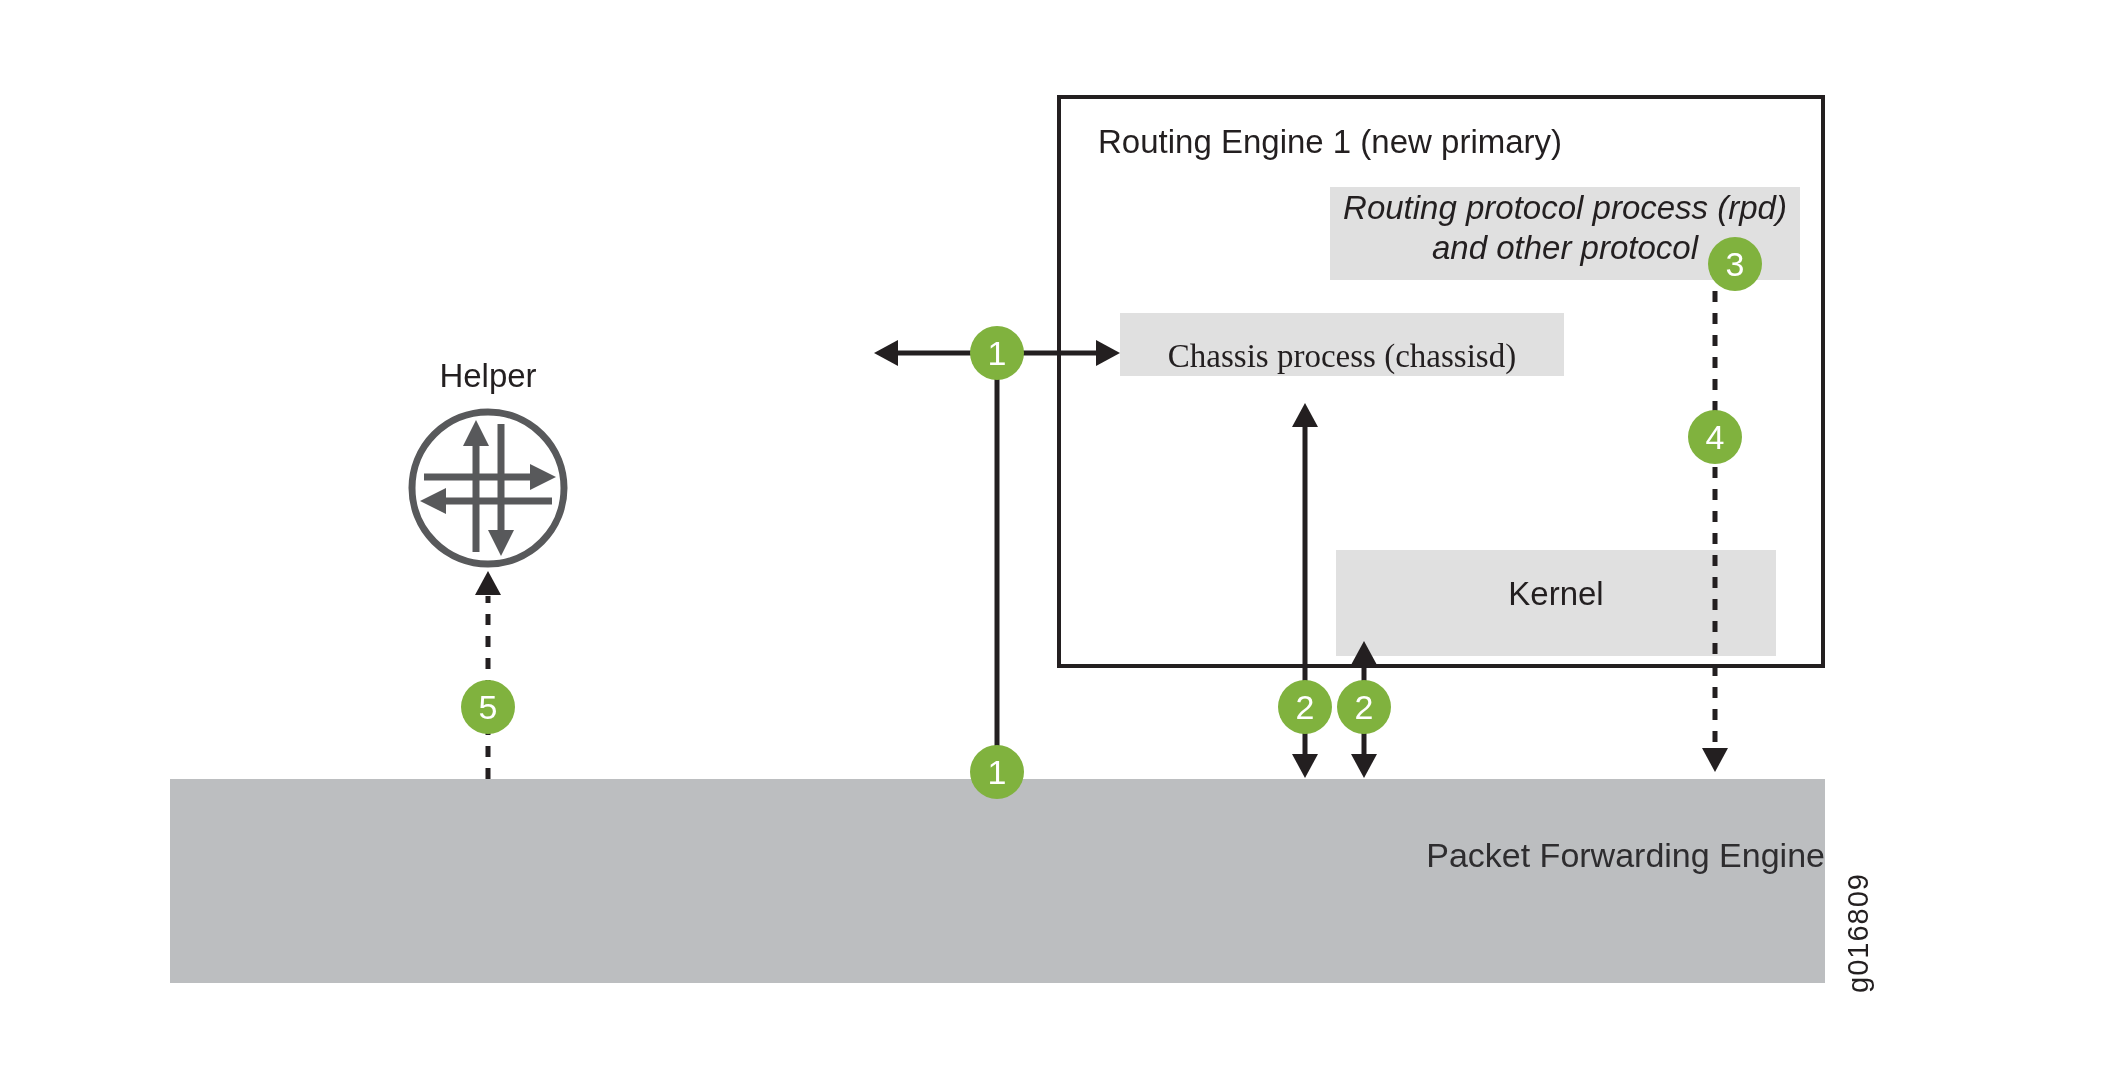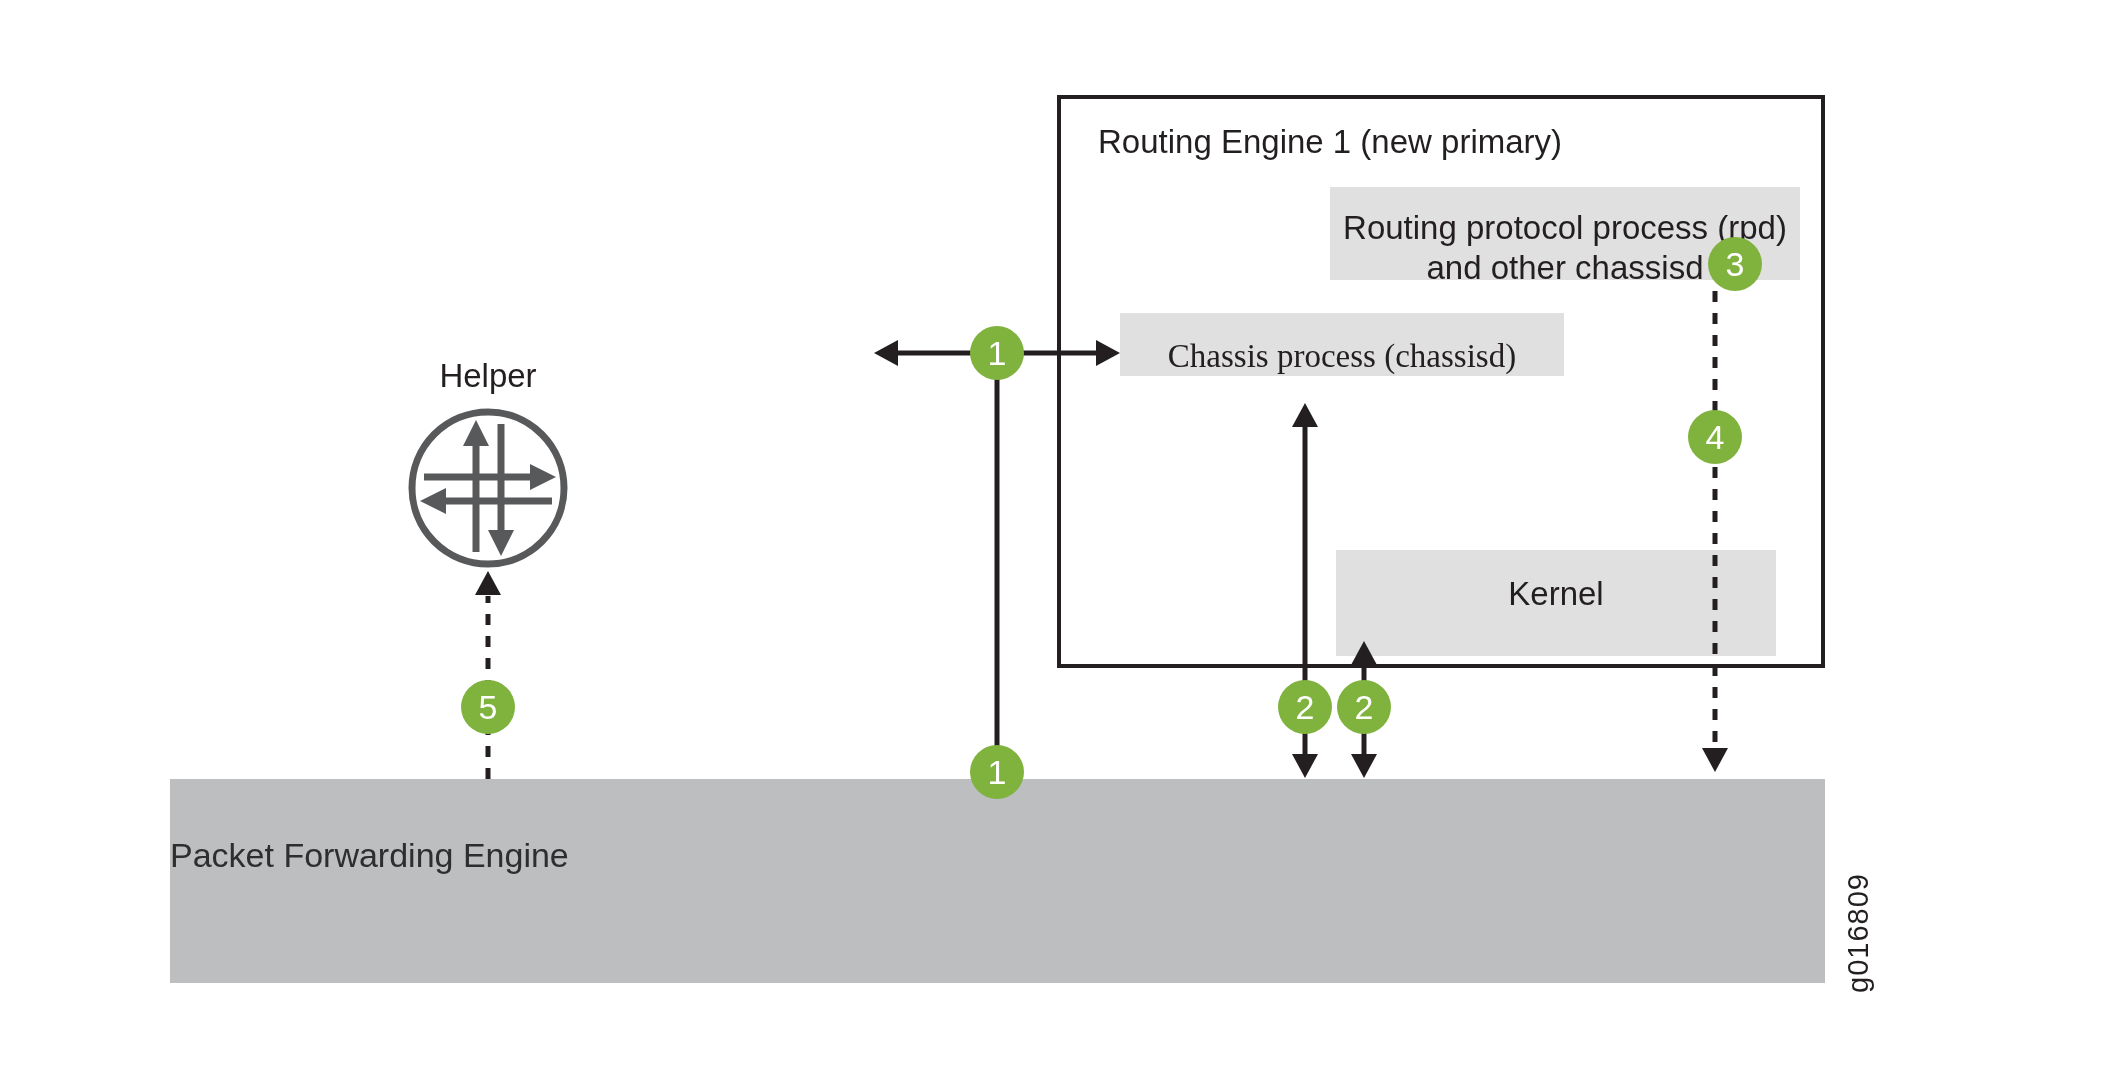--- a/index.html
+++ b/index.html
@@ -13,26 +13,26 @@
   }
   .abs{position:absolute;}
   
   .re-box{
     left:1057px;top:95px;width:768px;height:573px;
     border:4px solid #231f20;background:#ffffff;box-sizing:border-box;
   }
   .re-title{left:1098px;top:123px;font-size:33px;white-space:nowrap;}
   
   .gbox{background:#e0e0e0;text-align:center;box-sizing:border-box;}
-  .rpd-box{left:1330px;top:187px;width:470px;height:93px;padding-top:21px;}
+  .rpd-box{left:1330px;top:187px;width:470px;height:93px;padding-top:1px;font-style:italic;}
   .rpd-box .line{display:block;font-size:33px;line-height:40px;white-space:nowrap;}
   .chassis-box{left:1120px;top:313px;width:444px;height:63px;line-height:87px;font-size:33px;white-space:nowrap;font-family:Liberation Serif, serif;}
   .kernel-box{left:1336px;top:550px;width:440px;height:106px;line-height:88px;font-size:33px;}
   
-  .pfe-bar{left:170px;top:779px;width:1655px;height:204px;background:#bcbec0;text-align:left;}
+  .pfe-bar{left:170px;top:779px;width:1655px;height:204px;background:#bcbec0;text-align:right;}
   .pfe-label{display:block;margin-top:57px;font-size:34px;color:#2e2d2f;}
   
   .helper-label{left:368px;top:357px;width:240px;text-align:center;font-size:33px;}
   
   .figure-id{
     left:1788px;top:917px;width:140px;height:32px;
     text-align:center;font-size:29px;letter-spacing:1px;
     transform:rotate(-90deg);
   }
   
@@ -51,21 +51,21 @@
 
   <div class="abs pfe-bar">
     <span class="pfe-label">Packet Forwarding Engine</span>
   </div>
 
   <div class="abs re-box"></div>
   <div class="abs re-title">Routing Engine 1 (new primary)</div>
 
   <div class="abs gbox rpd-box">
     <span class="line">Routing protocol process (rpd)</span>
-    <span class="line">and other chassisd</span>
+    <span class="line">and other protocol</span>
   </div>
 
   <div class="abs gbox chassis-box">Chassis process (chassisd)</div>
 
   <div class="abs gbox kernel-box">Kernel</div>
 
   <div class="abs helper-label">Helper</div>
 
   <div class="abs figure-id">g016809</div>
 

